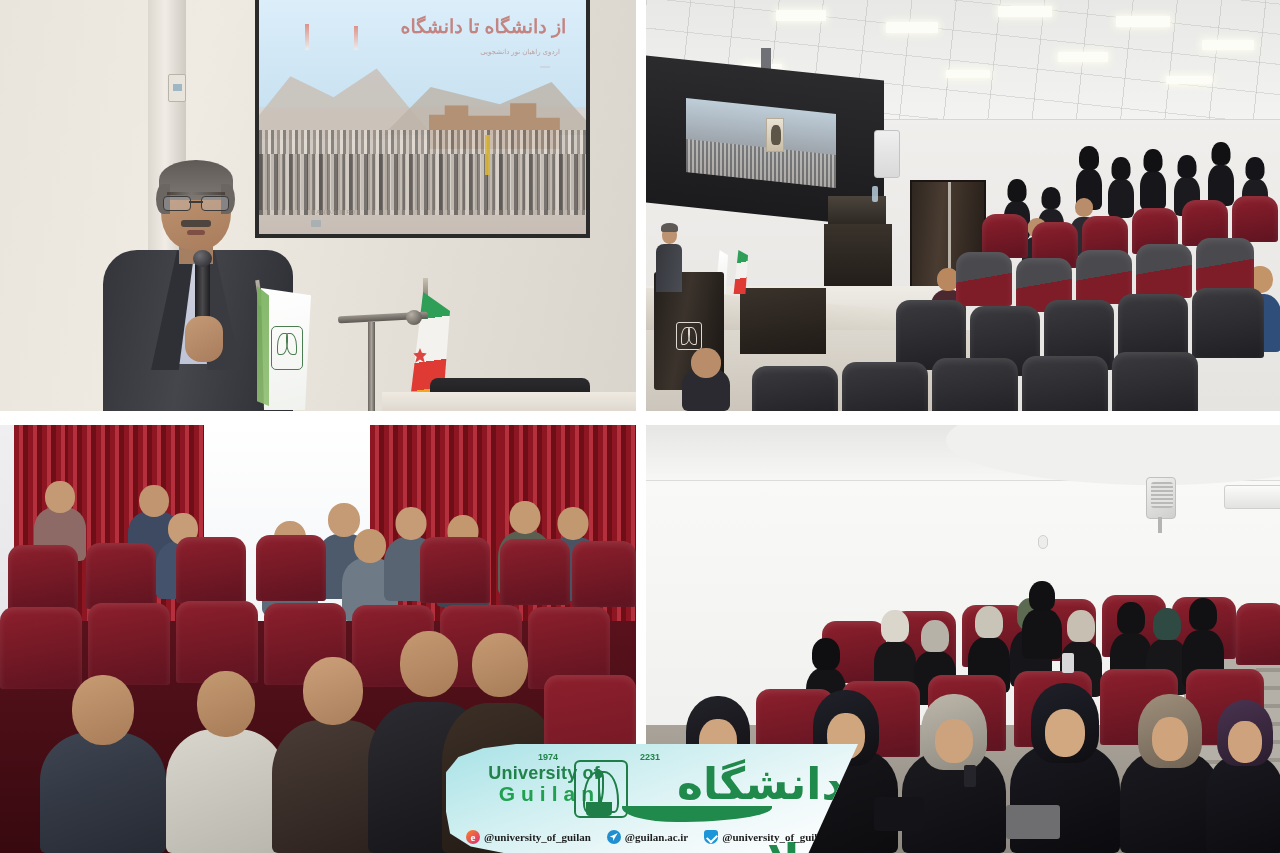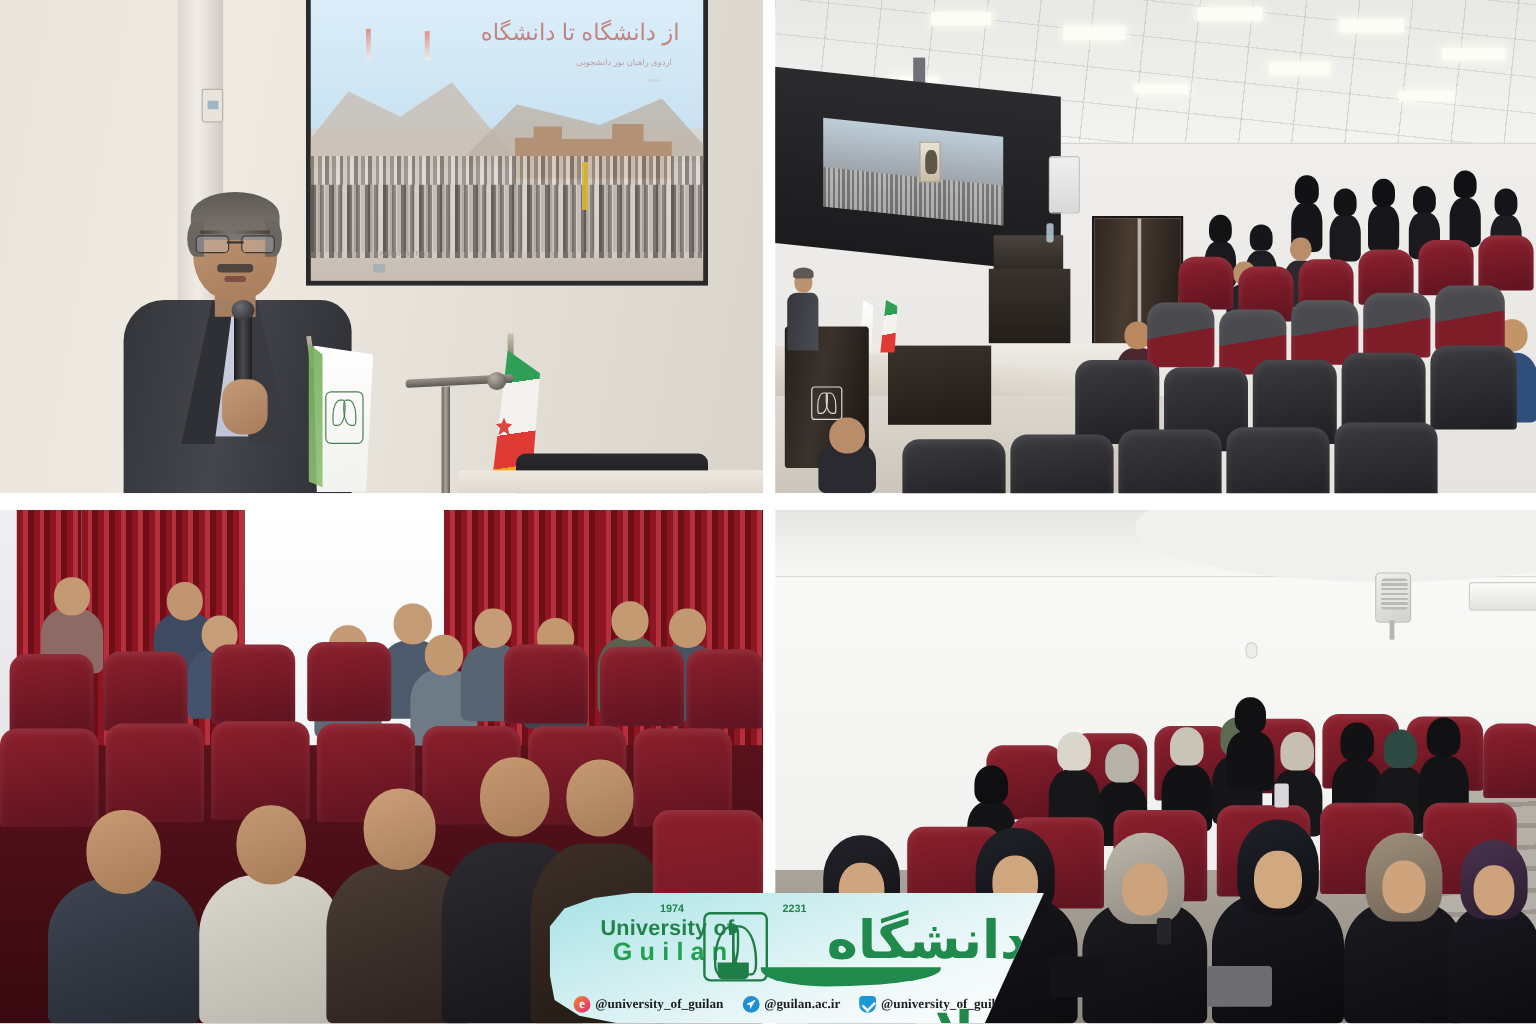--- a/index.html
+++ b/index.html
@@ -40,21 +40,21 @@
      background:#b08a6a; opacity:.85;
      clip-path:polygon(0 100%,0 34%,12% 34%,12% 16%,30% 16%,30% 36%,62% 36%,62% 12%,82% 12%,82% 40%,100% 40%,100% 100%); }
   .sl-crowd { position:absolute; left:0; top:56%; width:100%; height:34%;
      background:repeating-linear-gradient(90deg,#6f6a66 0 3px,#cfc8c0 3px 6px,#8e867e 6px 9px,#e3ddd6 9px 12px);
      opacity:.75; }
   .sl-crowd2 { position:absolute; left:0; top:66%; width:100%; height:26%;
      background:repeating-linear-gradient(90deg,#4e4a47 0 4px,#b9b1a8 4px 8px,#6d6762 8px 11px,#d6cfc7 11px 15px);
      opacity:.7; }
   .sl-yflag { position:absolute; left:69%; top:58%; width:5px; height:40px; background:#d8b63c; opacity:.9; }
   .sl-title { position:absolute; right:6%; top:7%; color:#b8473a; font-size:19px;
-     font-weight:normal; opacity:.62; letter-spacing:1px; direction:rtl; }
+     font-weight:bold; opacity:.62; letter-spacing:1px; direction:rtl; }
   .sl-sub { position:absolute; right:8%; top:21%; color:#a4564c; font-size:7px; opacity:.5; direction:rtl; }
   .sl-tag { position:absolute; right:11%; top:29%; color:#b05040; font-size:6px; opacity:.45;
      background:rgba(190,90,70,.25); padding:1px 5px; }
   .sl-flagA { position:absolute; left:14%; top:11%; width:4px; height:26px;
      background:linear-gradient(180deg,#e06a5a,#f3f0ea); opacity:.7; }
   .sl-flagB { position:absolute; left:29%; top:12%; width:4px; height:24px;
      background:linear-gradient(180deg,#e06a5a,#f3f0ea); opacity:.7; }
   .sl-wm { position:absolute; left:16%; bottom:8%; color:#9a8f86; font-size:6px; letter-spacing:.5px; opacity:.75; }
   .sl-wm2 { position:absolute; left:16%; bottom:3%; width:10px; height:7px;
      background:#93a7b2; opacity:.6; border-radius:1px; }
@@ -244,21 +244,21 @@
      background:#ededeb; border:1px solid #d0d0ce; border-radius:5px; }
   .br-floor { position:absolute; left:0; top:300px; width:100%; height:128px;
      background:linear-gradient(180deg,#a9a39a,#8d887f); }
   .br-steps { position:absolute; right:0; top:196px; width:96px; height:232px;
      background:repeating-linear-gradient(178deg,#b5b0a7 0 14px,#9b968d 14px 18px); }
 
   
   #banner { position:absolute; left:446px; top:744px; width:412px; height:109px;
      background:linear-gradient(160deg,#a8e2e6 0%,#cdeef0 34%,#eef8f9 68%,#ffffff 100%);
      clip-path:polygon(0 26%, 3% 12%, 9% 4%, 17% 0, 100% 0, 88% 100%, 14% 100%, 6% 94%, 1% 82%, 0 62%);
-     overflow:hidden;margin-left:12px; }
+     overflow:hidden; }
   .bn-en { position:absolute; left:24px; top:20px; width:130px; text-align:right;
      line-height:1.05; }
   .bn-en .l1 { font-size:18px; font-weight:bold; color:#21834a; letter-spacing:.2px; }
   .bn-en .l2 { font-size:21px; font-weight:bold; color:#21a04f; letter-spacing:6px; }
   .bn-year-l { position:absolute; left:92px; top:8px; font-size:9px; font-weight:bold; color:#21834a; }
   .bn-year-r { position:absolute; left:194px; top:8px; font-size:9px; font-weight:bold; color:#21834a;
      direction:rtl; }
   .bn-mark { position:absolute; left:128px; top:16px; width:54px; height:58px;
      border:2px solid #1f7d47; border-radius:6px; }
   .bn-mark:before { content:""; position:absolute; left:7px; top:9px; width:17px; height:38px;

